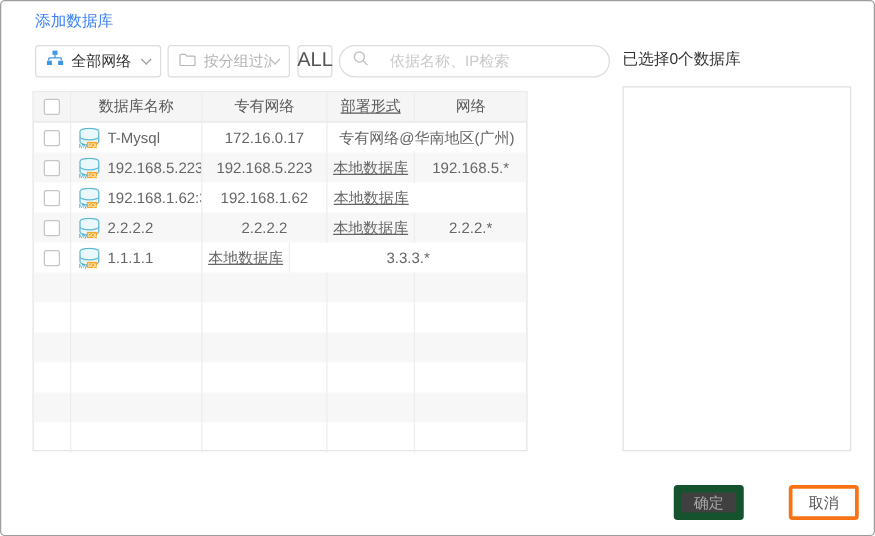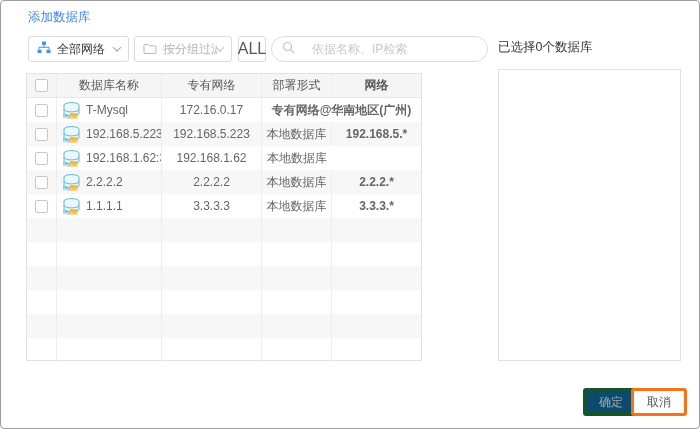--- a/index.html
+++ b/index.html
@@ -35,39 +35,39 @@
   .tbl { position:absolute; left:25px; top:72px; width:396px; height:288px;
          border:1px solid #e3e3e3; font-size:12px; color:#666; }
   .trow, .thead { display:flex; height:24px; align-items:stretch; }
   .thead { background:#f5f5f5; color:#595959; border-bottom:1px solid #e6e6e6; }
   .td { display:flex; align-items:center; justify-content:center; border-right:1px solid #ededed;
         overflow:hidden; white-space:nowrap; }
   .td:last-child { border-right:none; }
   .col-check { width:30px; flex:none; }
   .col-name { width:105px; flex:none; justify-content:flex-start; padding-left:5px; }
   .col-addr { width:100px; flex:none; }
-  .col-deploy { width:70px; flex:none; }
-  .col-net { flex:1;font-weight:bold; }
+  .col-deploy { width:70px; flex:none;text-decoration:underline; }
+  .col-net { flex:1; }
   .thead .col-name { justify-content:center; padding-left:0; }
   .trow.alt { background:#f7f7f7; }
   .cb { width:13px; height:13px; border:1px solid #c6c6c6; border-radius:2px; background:#fff;
         display:inline-block; cursor:pointer; }
   .dbicon { flex:none; margin-right:5px; display:inline-flex; }
   .nametext { overflow:hidden; text-overflow:clip; white-space:nowrap; }
 
   
   .sel-title { position:absolute; left:497px; top:38px; font-size:12.5px; color:#333; }
   .sel-box { position:absolute; left:497px; top:68px; width:183px; height:292px;
              border:1px solid #e2e2e2; background:#fff; }
 
   
   .btn { position:absolute; top:387px; height:28px; width:56px; border-radius:3px; font-size:12px;
          display:flex; align-items:center; justify-content:center;
          font-family:"Liberation Sans",sans-serif; cursor:pointer; }
-  .btn-confirm { left:582px; background:#0c4a6e; border:4px solid #14532d; color:#a8a8a8;
+  .btn-confirm { left:538px; background:#404040; border:6px solid #14532d; color:#a8a8a8;
                  cursor:not-allowed; }
   .btn-cancel { left:630px; background:#fff; border:3px solid #f97316; color:#555; }
 </style>
 </head>
 <body>
 
 <div class="dialog">
 
   <div class="dlg-title">添加数据库</div>
 
@@ -215,21 +215,20 @@
               <ellipse cx="9.5" cy="3.2" rx="7.5" ry="2.6" fill="#eaf7fb" stroke="#5fb9d2"></ellipse>
               <path d="M2 3.2 v8.2 a7.5 2.6 0 0 0 15 0 v-8.2" fill="#eaf7fb" stroke="#5fb9d2"></path>
               <path d="M2 7.3 a7.5 2.6 0 0 0 15 0" fill="none" stroke="#5fb9d2"></path>
               <text x="1" y="16" font-size="5" fill="#2d9ec7" font-family="Liberation Sans, sans-serif">My</text>
               <rect x="7.5" y="11.5" width="8" height="5" fill="#f5a623"></rect>
               <text x="8" y="15.6" font-size="4.2" fill="#ffffff" font-family="Liberation Sans, sans-serif">SQL</text>
             </svg>
           </span>
         <span class="nametext">1.1.1.1</span>
       </div>
-      <div class="td col-addr">3.3.3.3</div>
       <div class="td col-deploy">本地数据库</div>
       <div class="td col-net">3.3.3.*</div>
     </div>
 
     <div class="trow alt">
         <div class="td col-check"></div>
         <div class="td col-name"></div>
         <div class="td col-addr"></div>
         <div class="td col-deploy"></div>
         <div class="td col-net"></div>

